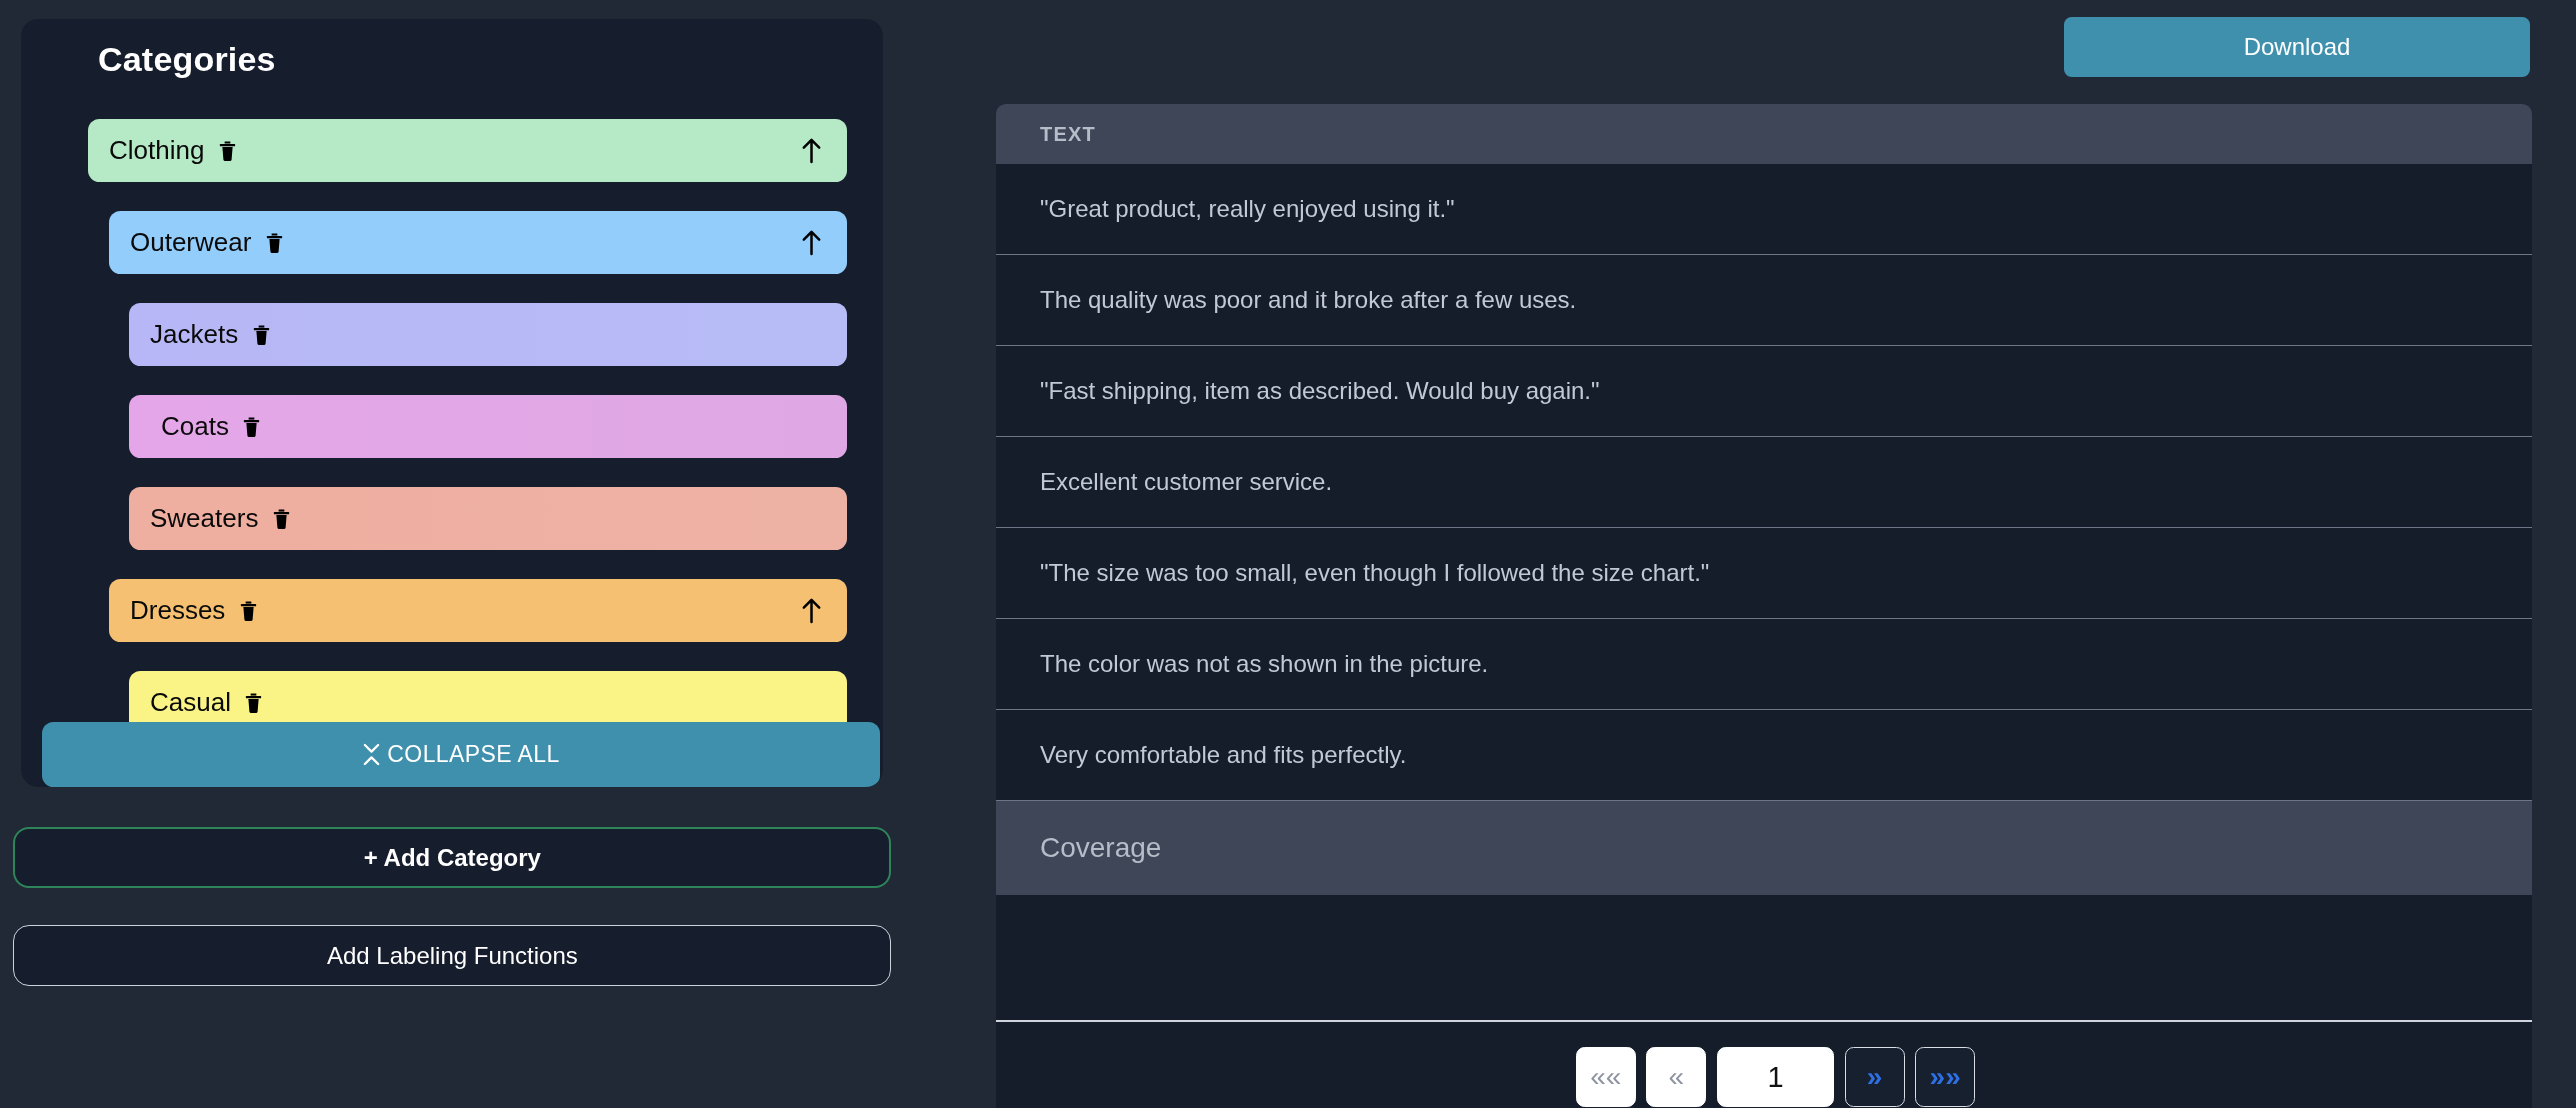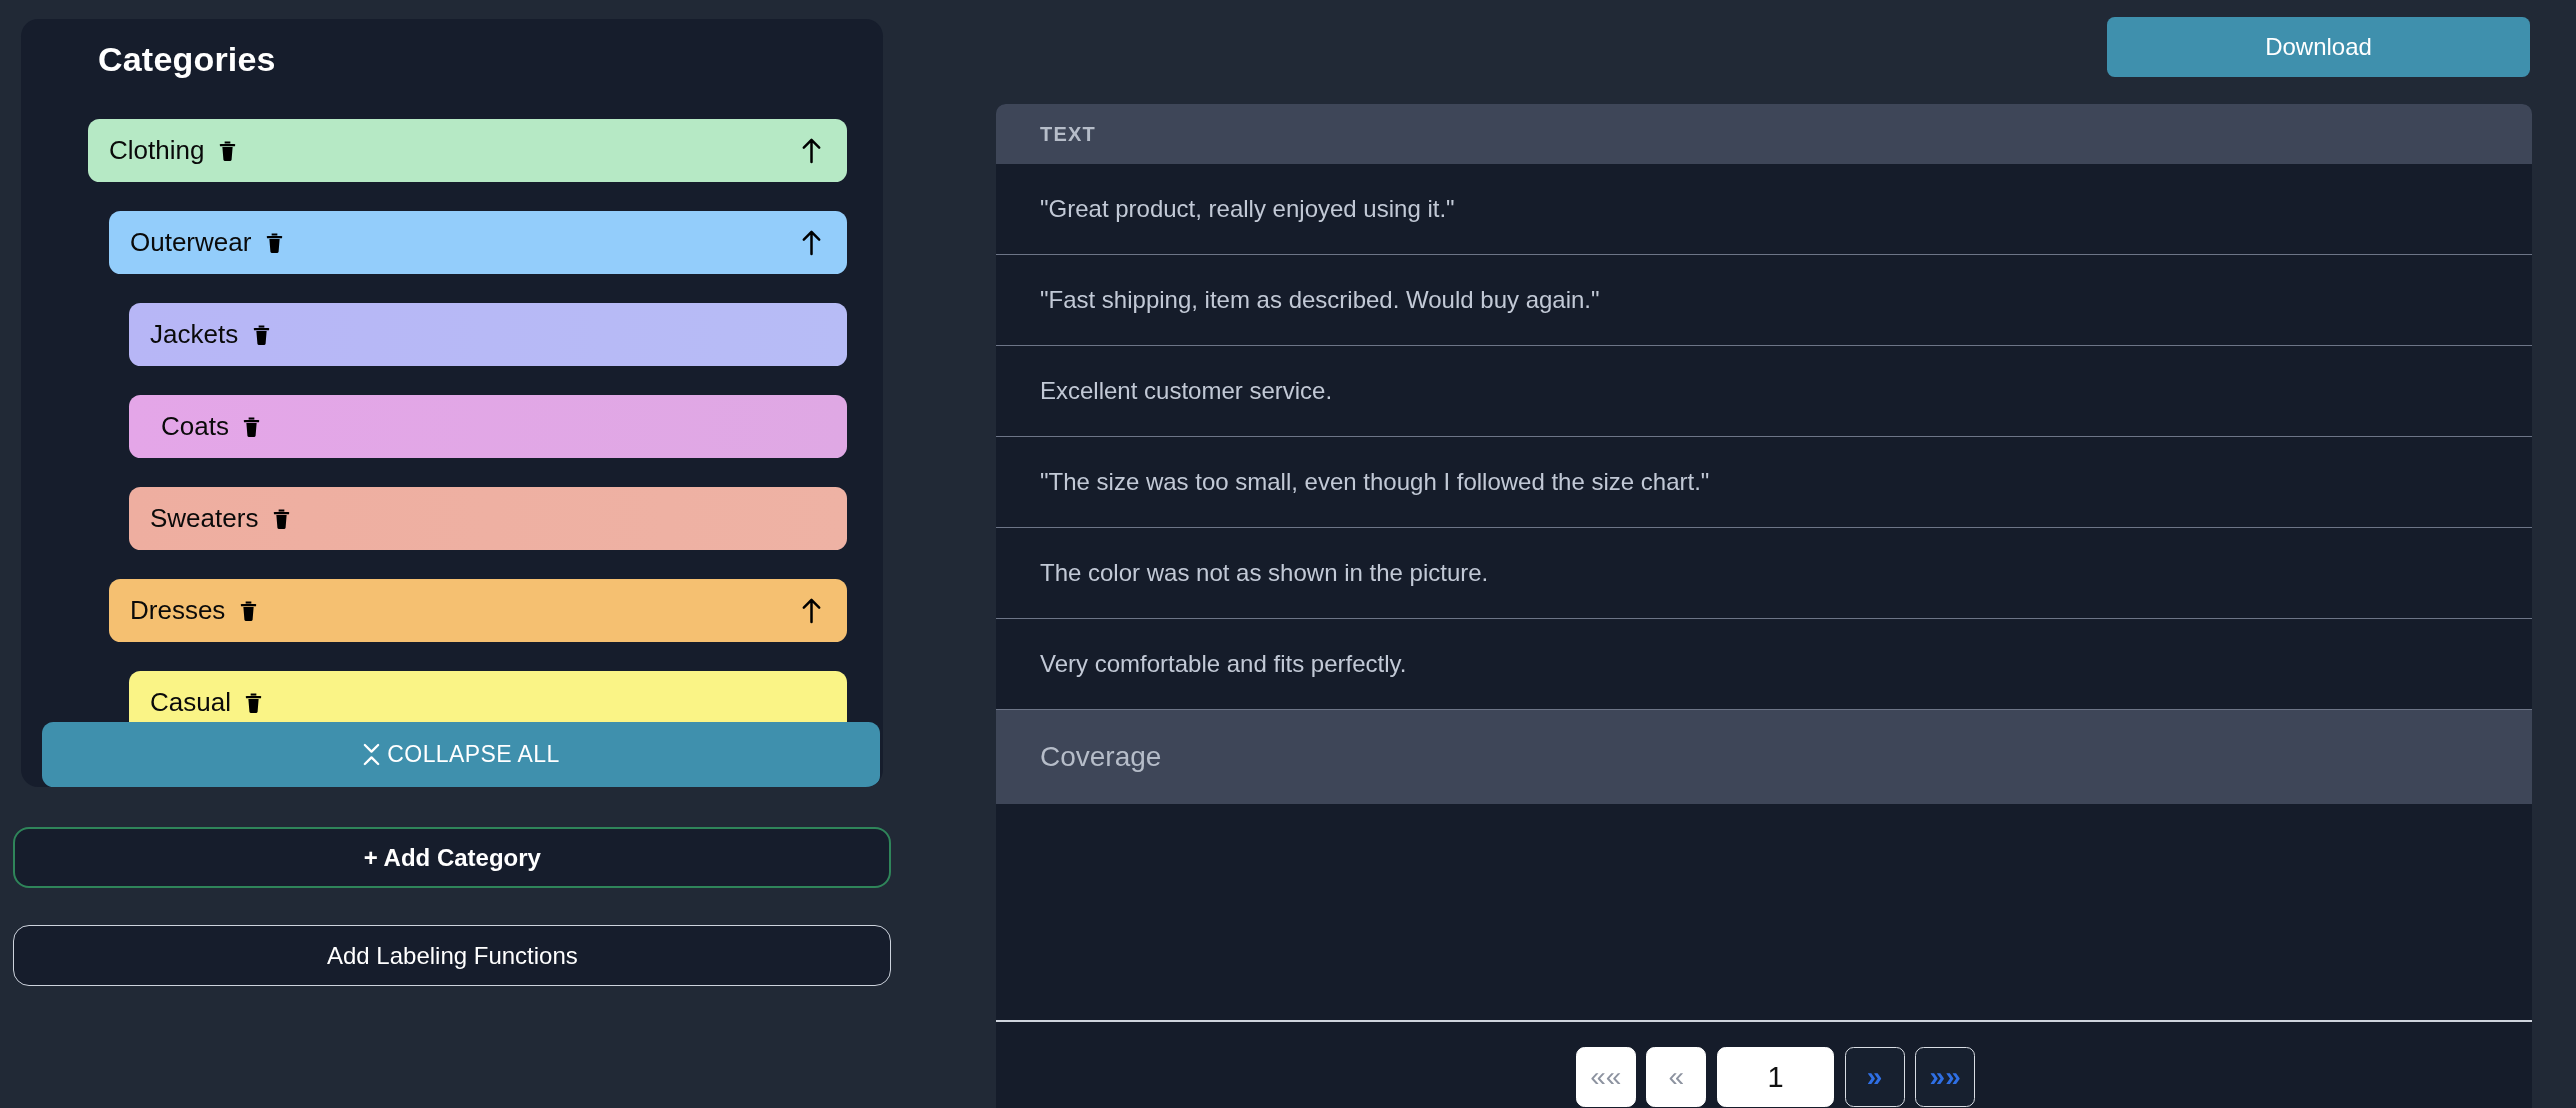--- a/index.html
+++ b/index.html
@@ -127,21 +127,21 @@
   
   .main {
     position: relative;
     flex: 1;
     height: 1108px;
   }
   .download-btn {
     position: absolute;
     right: 46px;
     top: 17.3px;
-    width: 423px;
+    width: 466px;
     height: 60px;
     background: #3f90ad;
     border: none;
     border-radius: 7.7px;
     color: #ffffff;
     font-size: 24px;
     font-family: "Liberation Sans", sans-serif;
     cursor: pointer;
   }
   .table-card {
@@ -366,20 +366,23 @@
 
     <div class="table-card">
       <div class="table-head">
         <span>TEXT</span>
       </div>
       <div class="tbody" id="tbody">
           <div class="trow">
             <span>"Great product, really enjoyed using it."</span>
           </div>
           <div class="trow">
+            <span>The quality was poor and it broke after a few uses.</span>
+          </div>
+          <div class="trow">
             <span>"Fast shipping, item as described. Would buy again."</span>
           </div>
           <div class="trow">
             <span>Excellent customer service.</span>
           </div>
           <div class="trow">
             <span>"The size was too small, even though I followed the size chart."</span>
           </div>
           <div class="trow">
             <span>The color was not as shown in the picture.</span>

